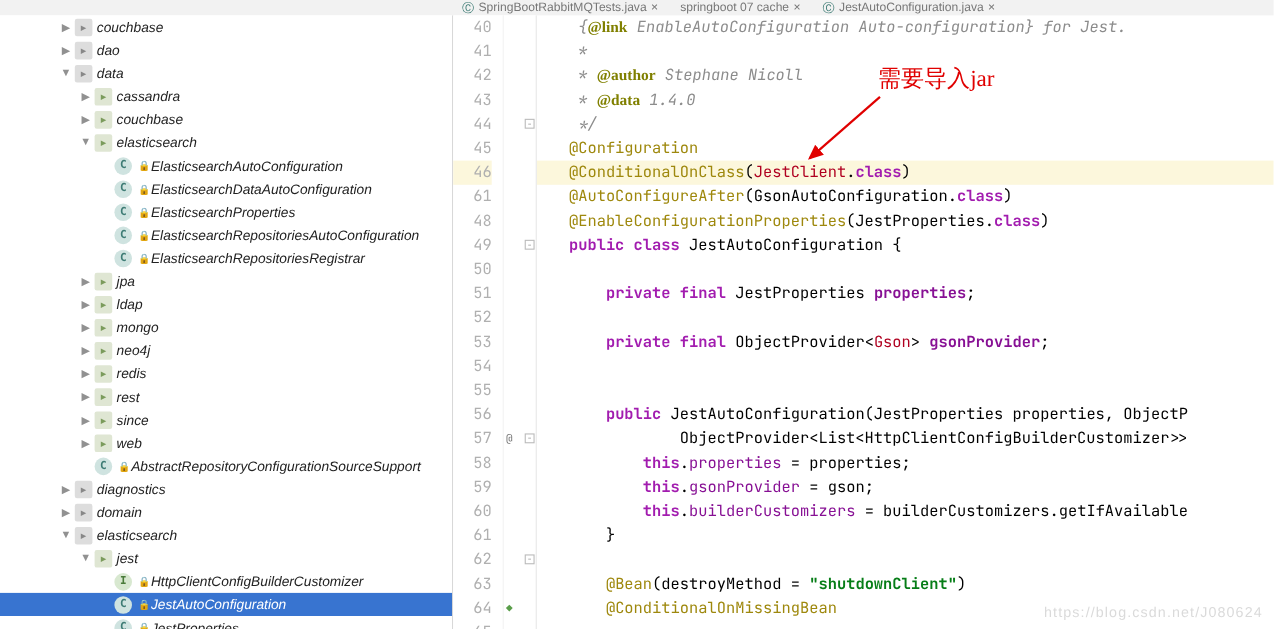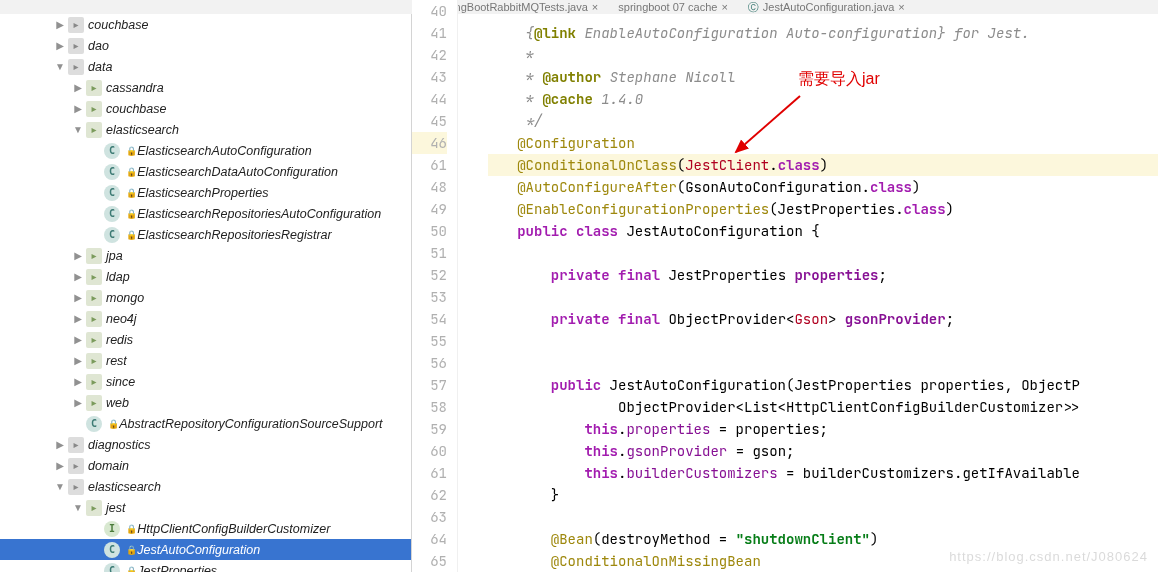--- a/index.html
+++ b/index.html
@@ -16,39 +16,39 @@
   .arrow.none { visibility: hidden; }
   .ficon { width: 16px; height: 16px; display: inline-flex; align-items: center; justify-content: center; margin-right: 4px; font-size: 10px; border-radius: 2px; }
   .ficon.folder { background: #ddd; color: #888; }
   .ficon.package { background: #dfe6d3; color: #7b9b5c; }
   .ficon.class { background: #cfe3e0; color: #3d7b74; border-radius: 50%; font-family: monospace; font-weight: bold; }
   .ficon.iface { background: #d8e8d0; color: #4a7b3a; border-radius: 50%; font-family: monospace; font-weight: bold; }
   .label { font-size: 12.5px; color: #222; font-style: italic; }
   .row.selected .label { color: #fff; }
   .lock { font-size: 9px; color: #b08c3e; margin-left: 2px; }
   
-  .editor { flex: 1; display: flex; height: 100%; font-family: "JetBrains Mono", "Consolas", monospace; font-size: 14px; line-height: 22px; position: relative; align-items: flex-end; }
+  .editor { flex: 1; display: flex; height: 100%; font-family: "JetBrains Mono", "Consolas", monospace; font-size: 14px; line-height: 22px; position: relative; }
   .gutter { width: 46px; text-align: right; color: #b0b0b0; padding-right: 10px; background: #fff; user-select: none; border-right: 1px solid #f0f0f0; }
   .gutter .ln { height: 22px; }
   .gutter .hl { background: #fcf7dc; }
   .marks { width: 18px; background: #fff; position: relative; }
   .folds { width: 12px; border-right: 1px solid #e8e8e8; background: #fff; position: relative; }
   .fold-mark { position: absolute; left: 1px; width: 9px; height: 9px; border: 1px solid #bbb; font-size: 8px; line-height: 8px; text-align: center; color: #999; background: #fff; }
   .code { flex: 1; overflow: hidden; position: relative; }
   .code .line { height: 22px; white-space: pre; padding-left: 4px; }
   .code .line.hl { background: #fcf7dc; }
   .kw { color: #a21caf; font-weight: bold; }
   .ann { color: #9e880d; }
   .fld { color: #871094; font-weight: bold; }
   .fldn { color: #871094; }
   .str { color: #067d17; font-weight: bold; }
   .cmt { color: #8c8c8c; font-style: italic; }
-  .tag { color: #808000; font-weight: bold; font-style: normal; }
+  .tag { color: #808000; font-weight: bold; font-style: normal; font-family: Liberation Serif, serif; }
   .err { color: #b00020; }
-  .annotation-red { position: absolute; color: #e00000; font-family: Liberation Sans, sans-serif; font-size: 16px; }
+  .annotation-red { position: absolute; color: #e00000; font-family: Liberation Serif, serif; font-size: 21px; }
   .annotation-arrow { position: absolute; }
   .watermark { position: absolute; bottom: 4px; right: 10px; font-family: Arial; font-size: 13px; color: rgba(150,150,150,0.35); letter-spacing: 1px; }
   .mark-icon { position:absolute; left:2px; font-size:10px; }
 </style>
 </head>
 <body>
 
 <div class="tabs">
   <span class="tab">
       <span style="color:#3d7b74">Ⓒ</span>
@@ -316,21 +316,21 @@
             <marker id="ah" markerWidth="8" markerHeight="8" refX="6" refY="3" orient="auto">
               <path d="M0,0 L7,3 L0,6 Z" fill="#e00000"></path>
             </marker>
           </defs>
         <line x1="72" y1="4" x2="8" y2="60" stroke="#e00000" stroke-width="2" marker-end="url(#ah)"></line>
       </svg>
       <div class="watermark">https://blog.csdn.net/J080624</div>
     <div class="line">    <span class="cmt">{<span class="tag">@link</span> EnableAutoConfiguration Auto-configuration} for Jest.</span></div>
         <div class="line">    <span class="cmt">*</span></div>
         <div class="line">    <span class="cmt">* <span class="tag">@author</span> Stephane Nicoll</span></div>
-        <div class="line">    <span class="cmt">* <span class="tag">@cache</span> 1.4.0</span></div>
+        <div class="line">    <span class="cmt">* <span class="tag">@data</span> 1.4.0</span></div>
         <div class="line">    <span class="cmt">*/</span></div>
         <div class="line">   <span class="ann">@Configuration</span></div>
         <div class="line hl">   <span class="ann">@ConditionalOnClass</span>(<span class="err">JestClient</span>.<span class="kw">class</span>)</div>
         <div class="line">   <span class="ann">@AutoConfigureAfter</span>(GsonAutoConfiguration.<span class="kw">class</span>)</div>
         <div class="line">   <span class="ann">@EnableConfigurationProperties</span>(JestProperties.<span class="kw">class</span>)</div>
         <div class="line">   <span class="kw">public</span> <span class="kw">class</span> JestAutoConfiguration {</div>
         <div class="line"></div>
         <div class="line">       <span class="kw">private</span> <span class="kw">final</span> JestProperties <span class="fld">properties</span>;</div>
         <div class="line"></div>
         <div class="line">       <span class="kw">private</span> <span class="kw">final</span> ObjectProvider&lt;<span class="err">Gson</span>&gt; <span class="fld">gsonProvider</span>;</div>

